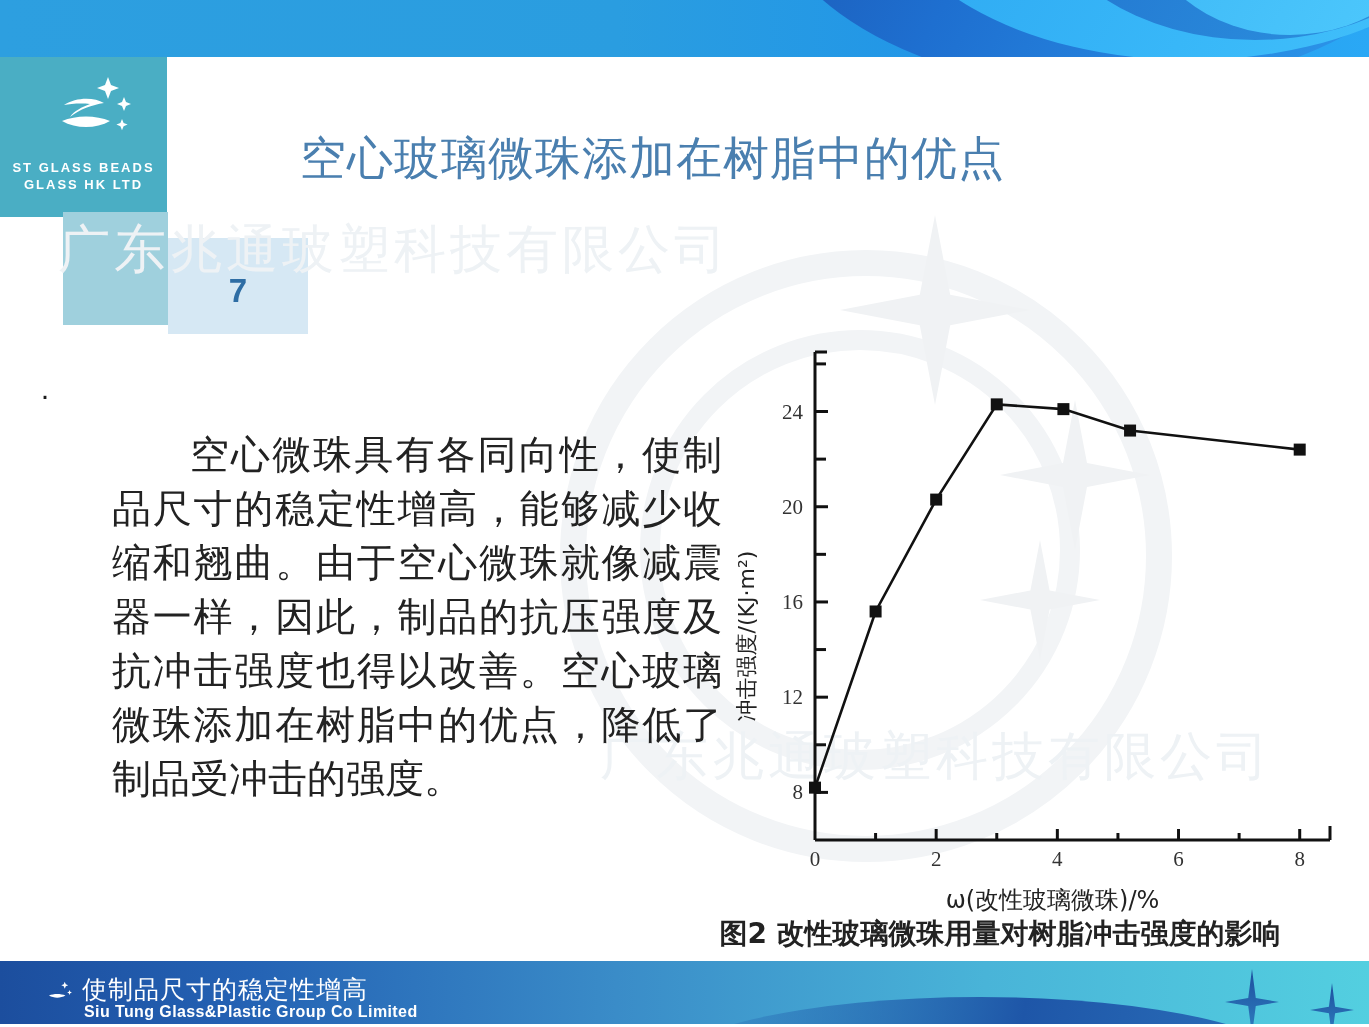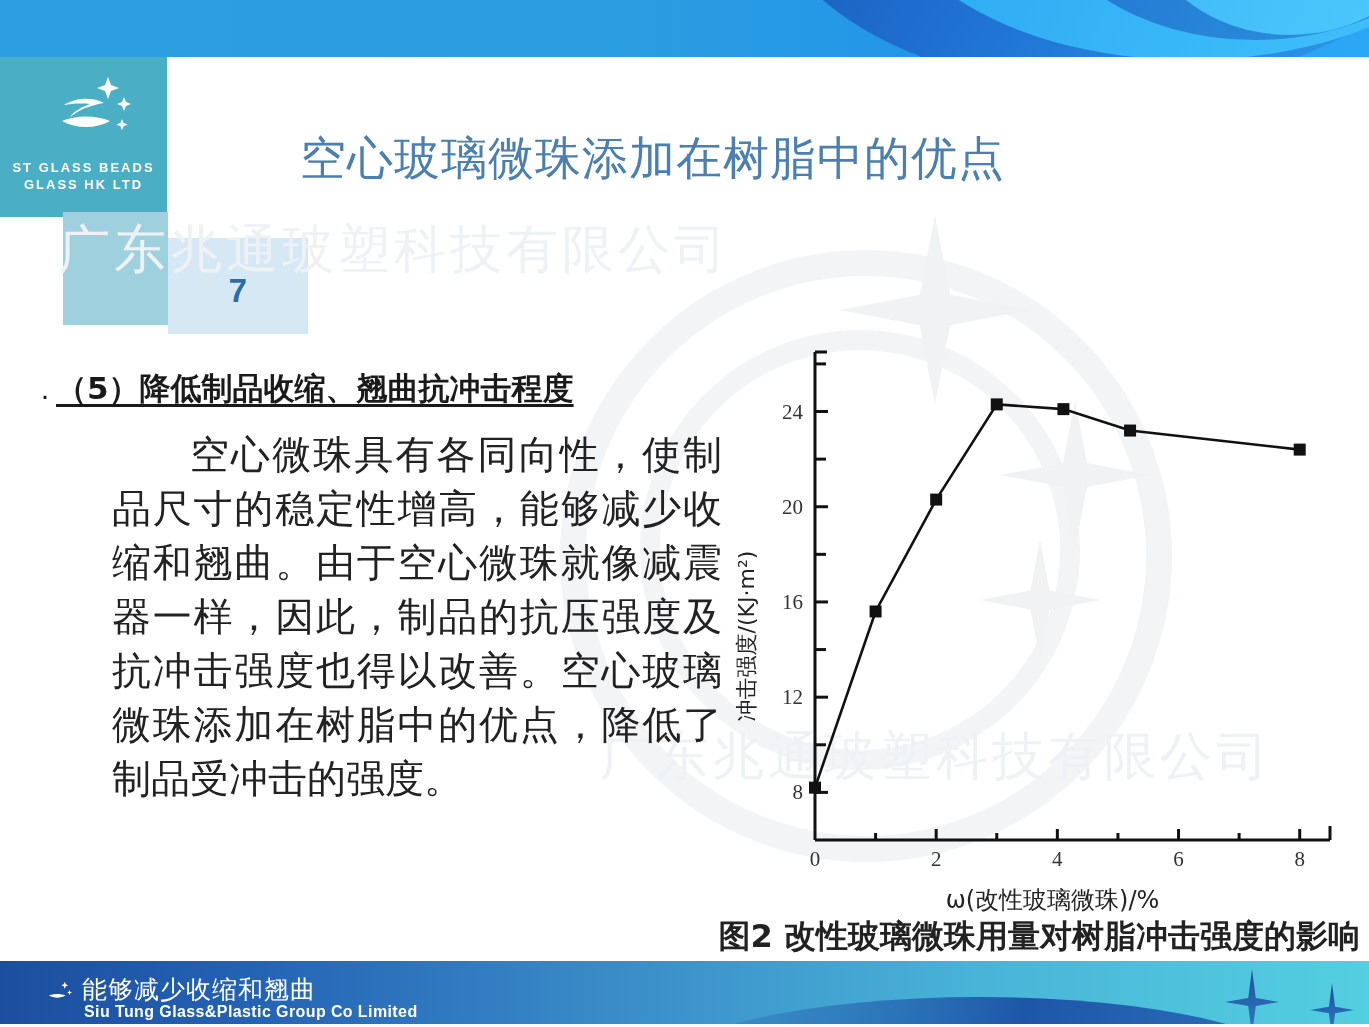--- a/index.html
+++ b/index.html
@@ -193,23 +193,23 @@
   .chart-area {
     position: absolute;
     left: 720px; top: 330px;
     width: 640px; height: 600px;
   }
   .chart-svg { display: block; }
   .chart-caption {
     position: absolute;
     left: 640px; top: 915px;
     width: 720px;
-    text-align: right;
+    text-align: center;
     color: #222222;
-    font-size: 32px;
+    font-size: 28px;
     font-weight: bold;
     white-space: nowrap;
     font-family: "DejaVu Sans", sans-serif;
   }
 
   
   .footer {
     position: absolute;
     left: 0; bottom: 0;
     width: 1369px; height: 63px;
@@ -293,21 +293,20 @@
   <div class="block-page"></div>
   <div class="page-number">7</div>
 
   <div class="wm wm-top">广东兆通玻塑科技有限公司</div>
   <div class="wm wm-mid">广东兆通玻塑科技有限公司</div>
 
   <div class="slide-title">空心玻璃微珠添加在树脂中的优点</div>
 
   <div class="heading-row">
     <span class="heading-bullet">·</span>
-    <span class="heading-text">（5）降低制品收缩、翘曲抗冲击程度</span>
   </div>
 
   <div class="body-paragraph">空心微珠具有各同向性，使制品尺寸的稳定性增高，能够减少收缩和翘曲。由于空心微珠就像减震器一样，因此，制品的抗压强度及抗冲击强度也得以改善。空心玻璃微珠添加在树脂中的优点，降低了制品受冲击的强度。</div>
 
   <div class="chart-area">
     <svg class="chart-svg" id="chart-svg" width="640" height="600" viewBox="0 0 640 600">
         <line x1="95" y1="22" x2="95" y2="510" stroke="#111" stroke-width="3"></line>
         <line x1="95" y1="510" x2="610" y2="510" stroke="#111" stroke-width="3"></line>
         <line x1="95" y1="22" x2="107" y2="22" stroke="#111" stroke-width="3"></line>
         <line x1="610" y1="510" x2="610" y2="496" stroke="#111" stroke-width="3"></line>
@@ -356,17 +355,17 @@
   <div class="footer">
     <div class="footer-swoosh"></div>
     <div class="footer-spk fspk-1"></div>
     <div class="footer-spk fspk-2"></div>
     <svg class="footer-logo" viewBox="0 0 105 85">
       <path d="M62 6 A36 36 0 1 0 62 78 A30 30 0 1 1 62 6 Z" fill="#ffffff"></path>
       <path d="M32 50 C46 44, 66 44, 80 50 C66 58, 46 58, 32 50 Z" fill="#ffffff"></path>
       <path d="M78 10 l3 7 7 3 -7 3 -3 7 -3 -7 -7 -3 7 -3 z" fill="#ffffff"></path>
       <path d="M92 34 l2 5 5 2 -5 2 -2 5 -2 -5 -5 -2 5 -2 z" fill="#ffffff"></path>
     </svg>
-    <div class="footer-cn">能够减少收缩和翘曲</div>
+    <div class="footer-cn">使制品尺寸的稳定性增高</div>
     <div class="footer-en">Siu Tung Glass&amp;Plastic Group Co Limited</div>
   </div>
 
 </div>
 
 </body></html>

